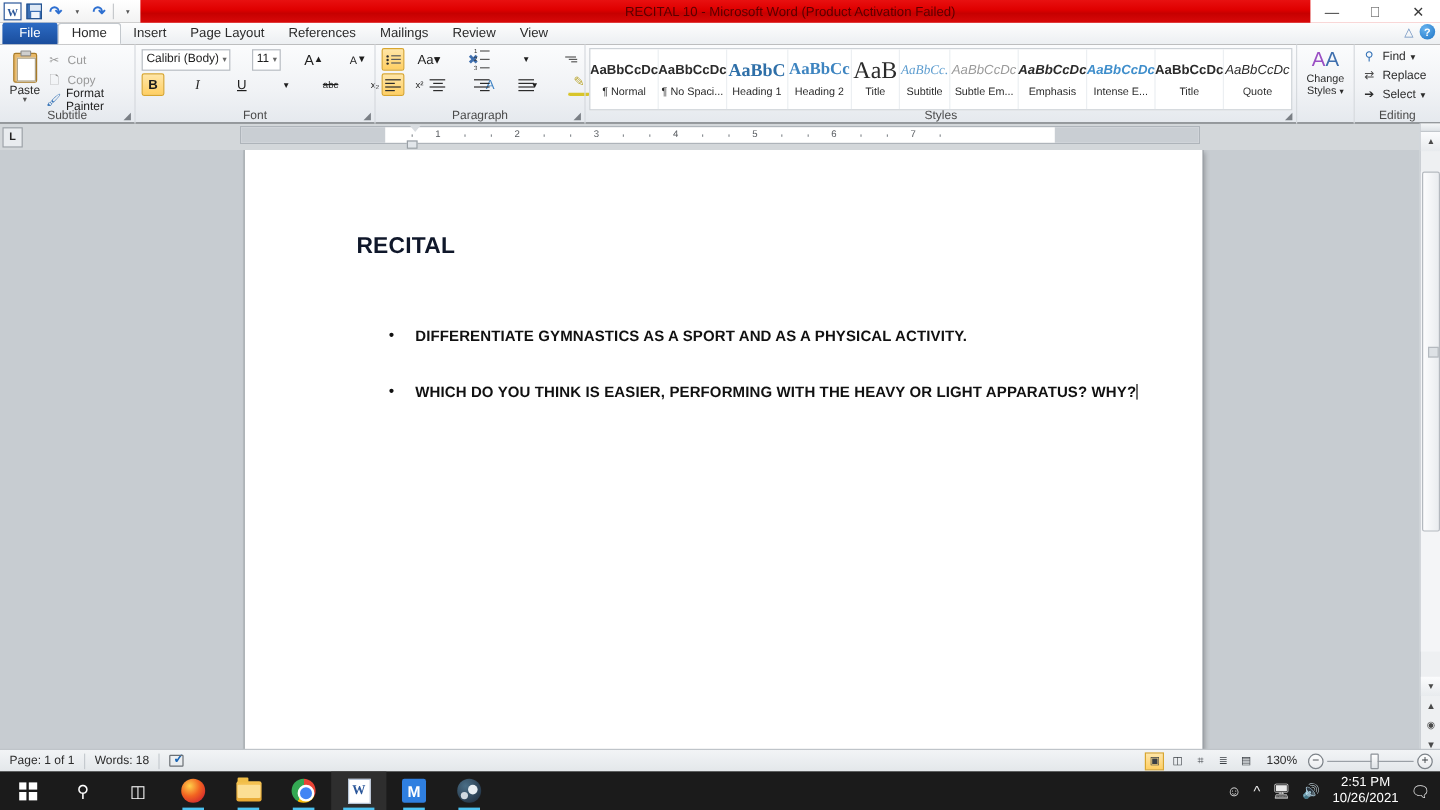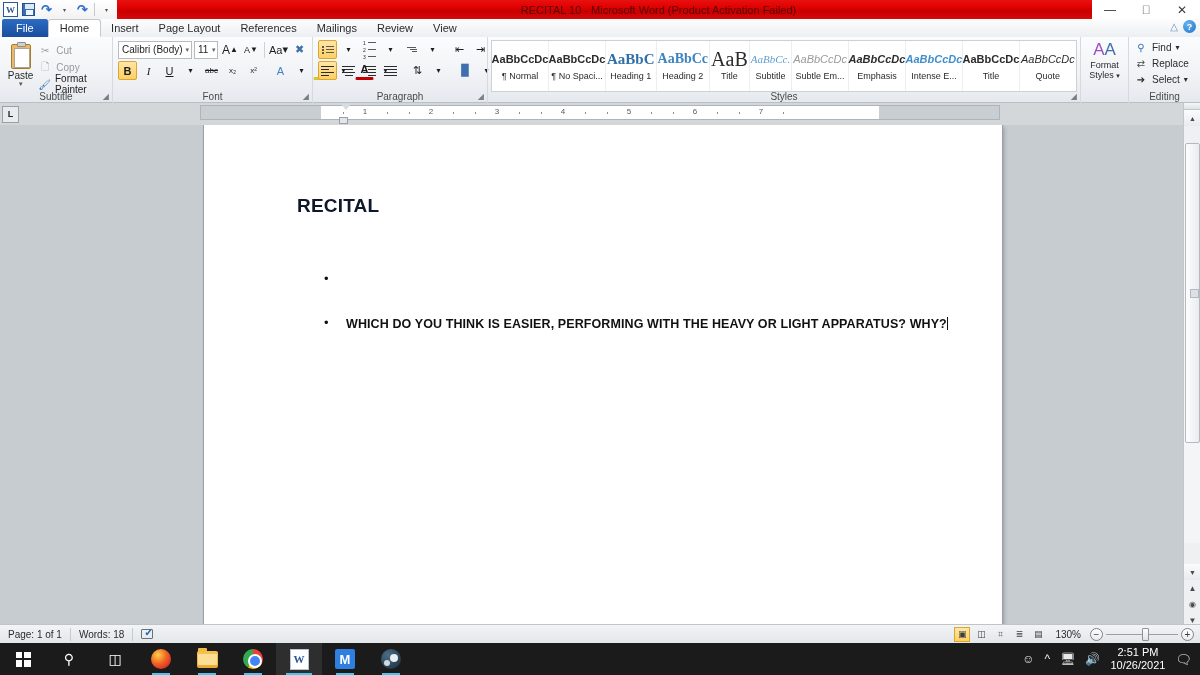--- a/index.html
+++ b/index.html
@@ -97,21 +97,21 @@
   .cb-clip { position:absolute; left:8px; top:0px; width:9px; height:5px; background:#cfcfcf; border:1px solid #8d8d8d; border-radius:1px; }
   .pastetxt { font-size:10px; margin-top:1px; }
   .caret { font-size:7px; color:#555; line-height:6px; }
   .clipitems { display:flex; flex-direction:column; justify-content:flex-start; padding-top:4px; gap:3px; }
   .clipitem { display:flex; align-items:center; gap:4px; height:14px; font-size:10px; color:#9a9a9a; }
   .clipitem.enabled { color:#1d1d1d; }
   .ci-ico { width:14px; text-align:center; font-size:10px; }
 
   
   .fontgrp { width:200px; }
-  .row { display:flex; align-items:center; gap:2px; height:21px; padding-left:2px; }
+  .row { display:flex; align-items:center; gap:18px; height:21px; padding-left:2px; }
   .combo {
     height:18px; border:1px solid #b7bcc2; background:#fff; display:flex; align-items:center;
     padding:0 2px 0 3px; font-size:10px; color:#1d1d1d;
   }
   .combo .cv { flex:1; white-space:nowrap; overflow:hidden; }
   .combo .cd { font-size:7px; color:#666; padding-left:3px; }
   .btn {
     min-width:19px; height:19px; display:flex; align-items:center; justify-content:center;
     font-size:11px; color:#1d1d1d; border:1px solid transparent; border-radius:2px;
   }
@@ -532,21 +532,21 @@
           <div class="gs">▾</div>
           <div class="gs">━<br></div>
         </div>
       </div>
       <div class="grp-label">Styles</div>
       <div class="dlg">◢</div>
     </div>
 
     <div class="grp changegrp">
       <div style="font-size:17px;color:#9a4fc4;line-height:20px;">A<span style="color:#3f6fae;">A</span></div>
-      <div style="font-size:9px;line-height:10px;text-align:center;">Format</div>
+      <div style="font-size:9px;line-height:10px;text-align:center;">Change</div>
       <div style="font-size:9px;line-height:10px;text-align:center;"><span>Styles</span> <span style="font-size:7px;">▾</span></div>
     </div>
 
     <div class="grp editgrp">
       <div class="edititem">
         <span class="ci-ico" style="color:#2f6fb5;">⚲</span>
         <span>Find</span>
         <span class="sm">▾</span>
       </div>
       <div class="edititem">
@@ -621,20 +621,21 @@
     <span class="vtick" style="top:460px;"></span>
       <span class="vtick" style="top:480px;width:6px;left:4px;"></span>
   </div>
 
   <div class="docarea">
     <div class="page">
       <div class="doc-title">RECITAL</div>
       <div class="bullets">
         <div class="bul">
           <span class="bdot">•</span>
+          <span class="btxt">DIFFERENTIATE GYMNASTICS AS A SPORT AND AS A PHYSICAL ACTIVITY.</span>
         </div>
         <div class="bul">
           <span class="bdot">•</span>
           <span class="btxt"><span>WHICH DO YOU THINK IS EASIER, PERFORMING WITH THE HEAVY OR LIGHT APPARATUS? WHY?</span><span class="cursor"></span></span>
         </div>
       </div>
     </div>
   </div>
 
   <div class="vscroll">

